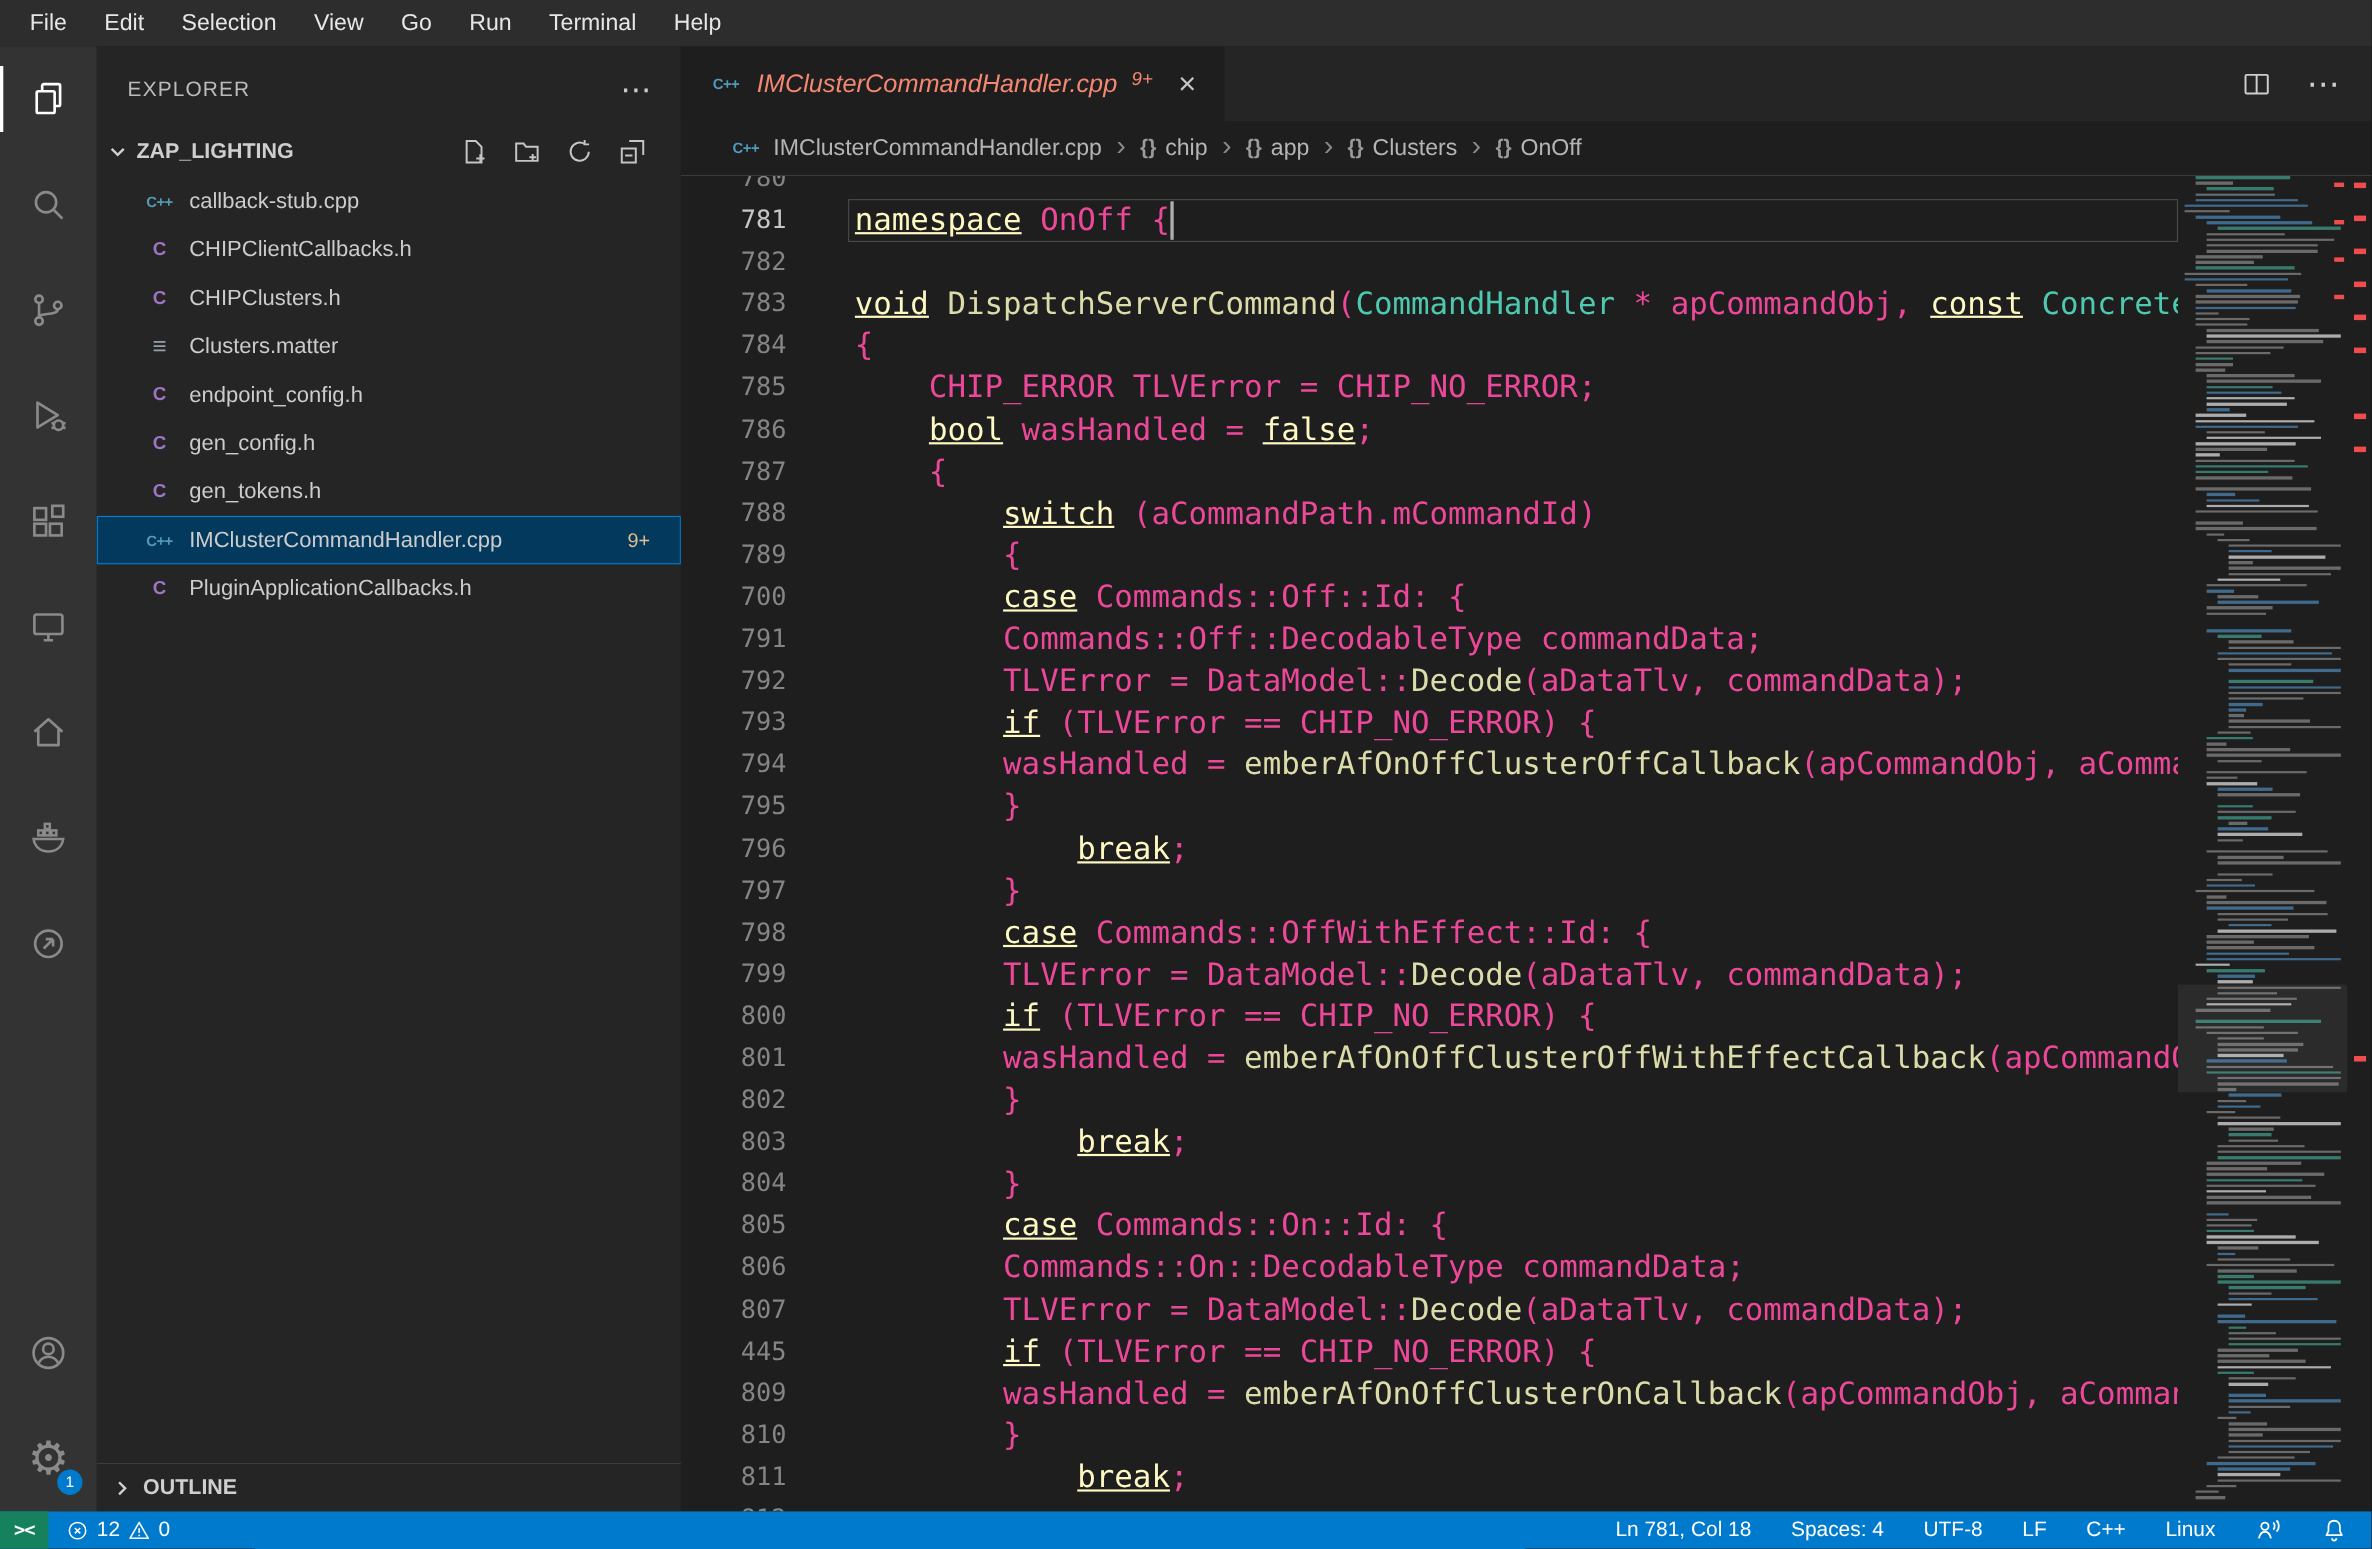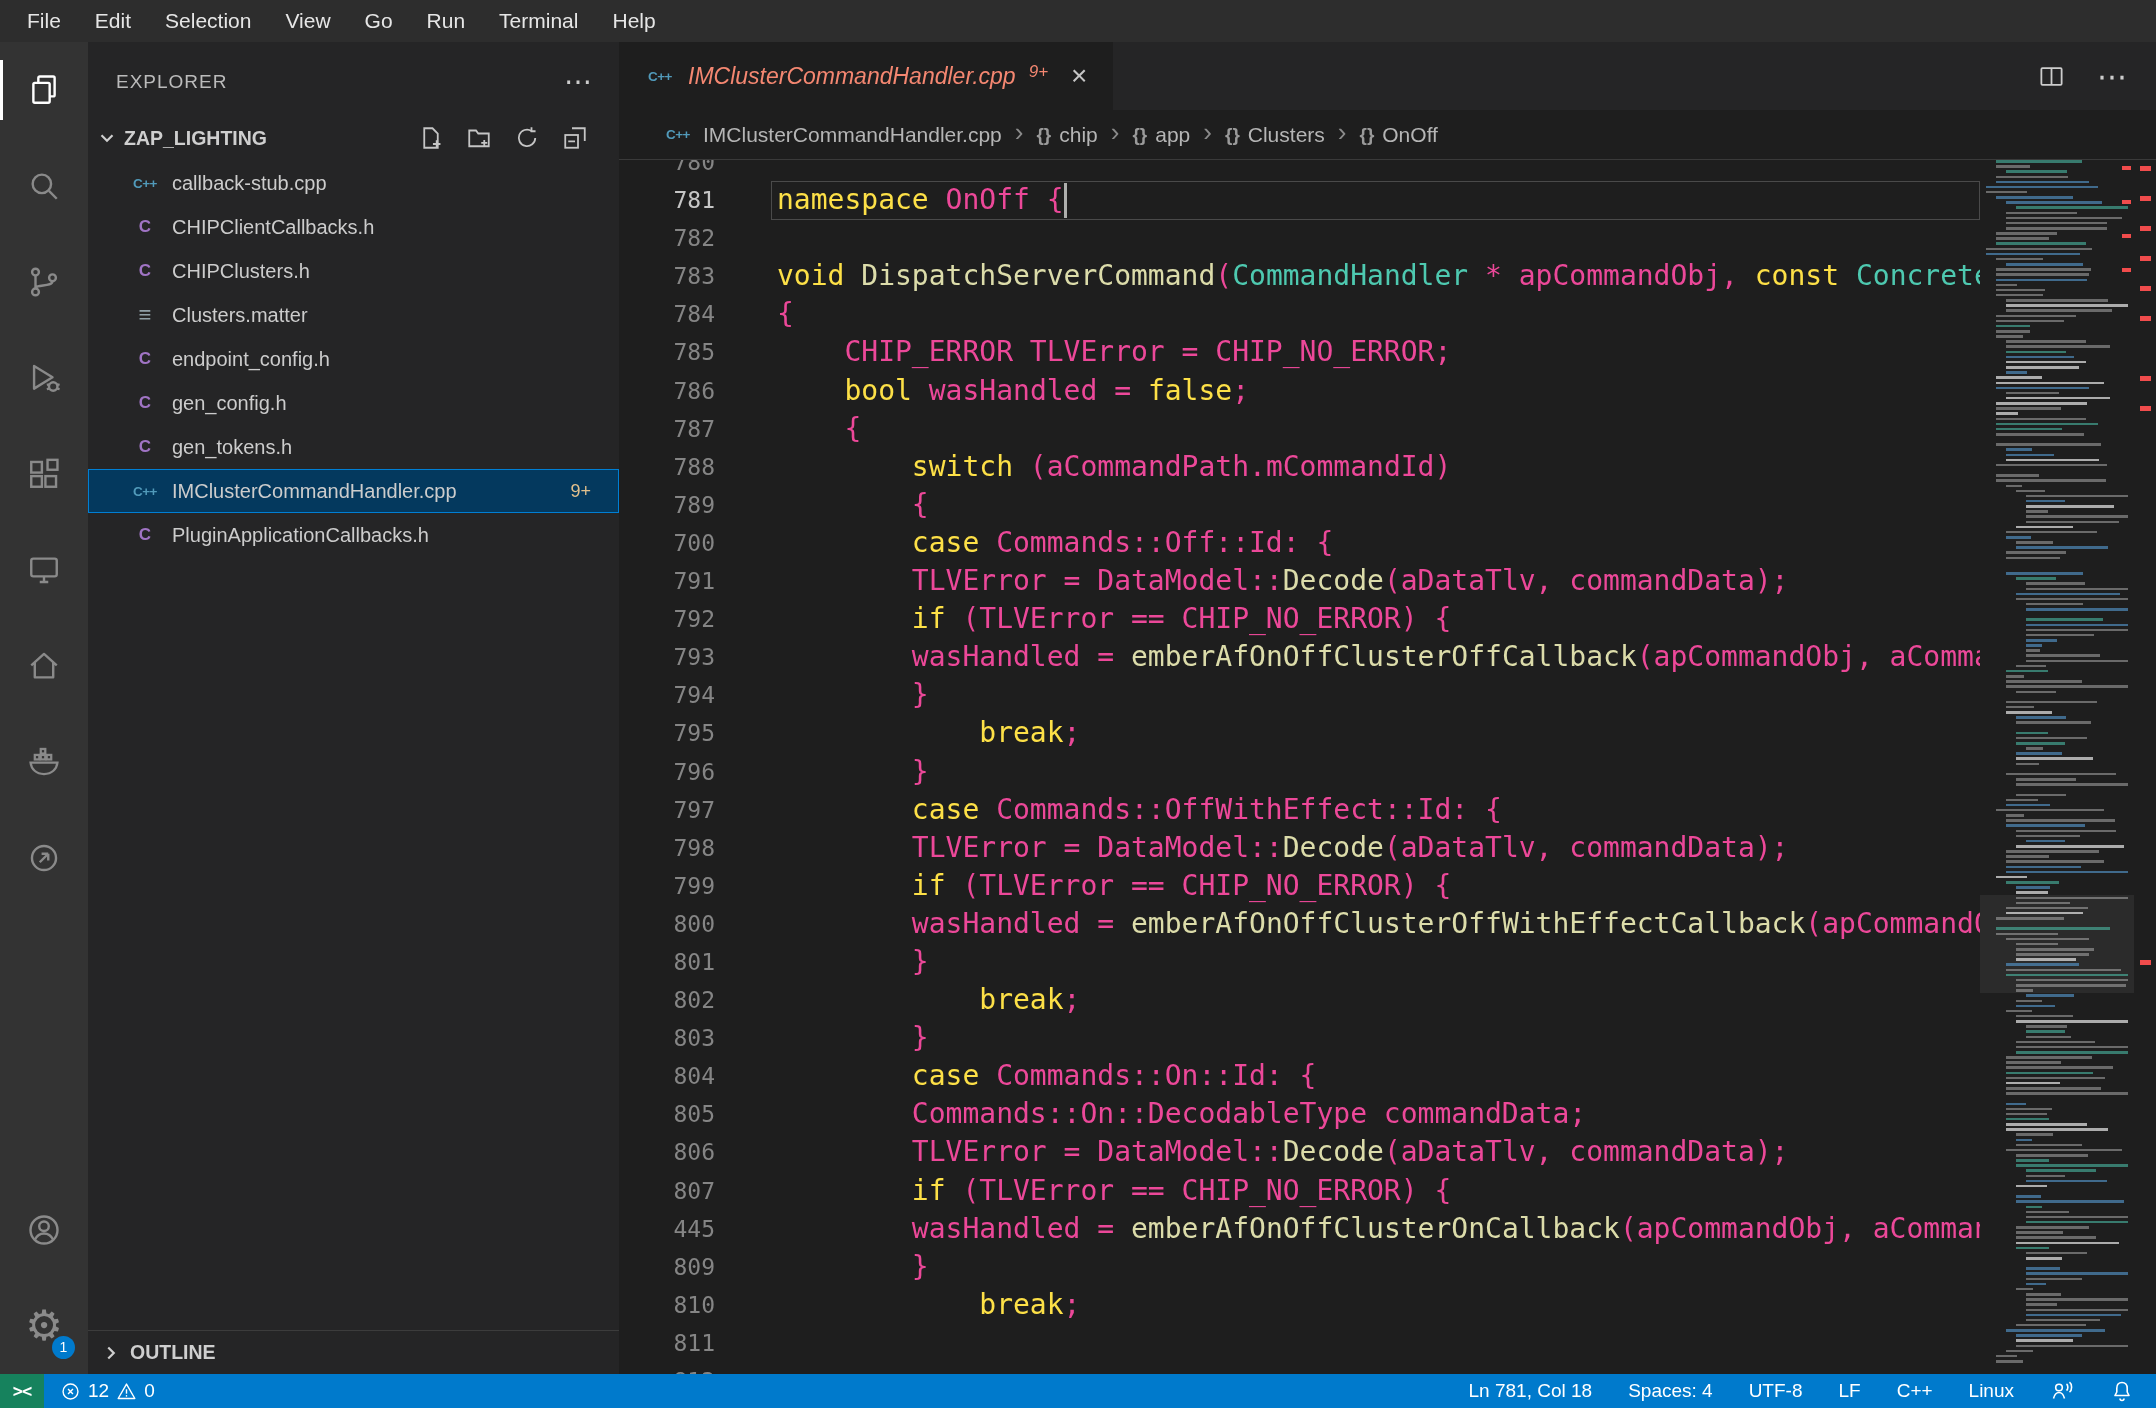--- a/index.html
+++ b/index.html
@@ -64,21 +64,21 @@
   .icpp { font-weight: 700; font-size: 13.5px; letter-spacing: -0.5px; }
 
   .code-area { position: absolute; top: 118px; left: 0; right: 0; bottom: 0; overflow: hidden; }
   .gutter { position: absolute; top: -17px; left: 0; width: 96px; }
   .lnum { height: 38.1px; line-height: 38.1px; text-align: right; color: #858585;
     font-family: "DejaVu Sans Mono", "Liberation Mono", monospace; font-size: 23px; }
   .lnum.active { color: #c6c6c6; }
   .lines { position: absolute; top: -17px; left: 158px; right: 176px; overflow: hidden; }
   .cline { height: 38.1px; line-height: 38.1px; white-space: pre;
     font-family: "DejaVu Sans Mono", "Liberation Mono", monospace; font-size: 28px; color: #d4d4d4; }
-  .tok-p { color: #ec4899; } .tok-k { color: #fde047; } .tok-t { color: #4ec9b0; } .tok-f { color: #dcdcaa; }
+  .tok-p { color: #ec4899; } .tok-k { color: #fef9c3; text-decoration: underline; } .tok-t { color: #4ec9b0; } .tok-f { color: #dcdcaa; }
   .current-line { position: absolute; left: 152px; right: 176px; top: 21px; height: 39px;
     border: 1.5px solid #4a4a4a; }
   .cursor-caret { position: absolute; left: 445px; top: 23px; width: 2.5px; height: 35px; background: #aeafad; }
 
   .minimap { position: absolute; top: 0; right: 22px; width: 154px; bottom: 0; background: #1e1e1e; overflow: hidden; }
   .mm-slider { position: absolute; left: 0; right: 0; top: 735px; height: 98px; background: rgba(121,121,121,0.15); }
   .ruler { position: absolute; top: 0; right: 0; width: 22px; bottom: 0; background: #1e1e1e; }
   .ruler-tick { position: absolute; left: 6px; width: 11px; height: 5px; background: #f14c4c; }
   .mm-err { position: absolute; width: 9px; height: 4px; background: #f14c4c; left: 142px; }
 
@@ -369,20 +369,21 @@
         <div class="cline"><span class="tok-k">namespace</span><span class="tok-p"> OnOff {</span></div>
         <div class="cline"></div>
         <div class="cline"><span class="tok-k">void</span><span class="tok-p"> </span><span class="tok-f">DispatchServerCommand</span><span class="tok-p">(</span><span class="tok-t">CommandHandler</span><span class="tok-p"> * apCommandObj, </span><span class="tok-k">const</span><span class="tok-p"> </span><span class="tok-t">ConcreteCommandPath</span></div>
         <div class="cline"><span class="tok-p">{</span></div>
         <div class="cline"><span class="tok-p">    CHIP_ERROR TLVError = CHIP_NO_ERROR;</span></div>
         <div class="cline"><span class="tok-p">    </span><span class="tok-k">bool</span><span class="tok-p"> wasHandled = </span><span class="tok-k">false</span><span class="tok-p">;</span></div>
         <div class="cline"><span class="tok-p">    {</span></div>
         <div class="cline"><span class="tok-p">        </span><span class="tok-k">switch</span><span class="tok-p"> (aCommandPath.mCommandId)</span></div>
         <div class="cline"><span class="tok-p">        {</span></div>
         <div class="cline"><span class="tok-p">        </span><span class="tok-k">case</span><span class="tok-p"> Commands::Off::Id: {</span></div>
+        <div class="cline"><span class="tok-p">        Commands::Off::DecodableType commandData;</span></div>
         <div class="cline"><span class="tok-p">        TLVError = DataModel::</span><span class="tok-f">Decode</span><span class="tok-p">(aDataTlv, commandData);</span></div>
         <div class="cline"><span class="tok-p">        </span><span class="tok-k">if</span><span class="tok-p"> (TLVError == CHIP_NO_ERROR) {</span></div>
         <div class="cline"><span class="tok-p">        wasHandled = </span><span class="tok-f">emberAfOnOffClusterOffCallback</span><span class="tok-p">(apCommandObj, aCommandPath, commandData);</span></div>
         <div class="cline"><span class="tok-p">        }</span></div>
         <div class="cline"><span class="tok-p">            </span><span class="tok-k">break</span><span class="tok-p">;</span></div>
         <div class="cline"><span class="tok-p">        }</span></div>
         <div class="cline"><span class="tok-p">        </span><span class="tok-k">case</span><span class="tok-p"> Commands::OffWithEffect::Id: {</span></div>
         <div class="cline"><span class="tok-p">        TLVError = DataModel::</span><span class="tok-f">Decode</span><span class="tok-p">(aDataTlv, commandData);</span></div>
         <div class="cline"><span class="tok-p">        </span><span class="tok-k">if</span><span class="tok-p"> (TLVError == CHIP_NO_ERROR) {</span></div>
         <div class="cline"><span class="tok-p">        wasHandled = </span><span class="tok-f">emberAfOnOffClusterOffWithEffectCallback</span><span class="tok-p">(apCommandObj, aCommandPath, commandData);</span></div>

